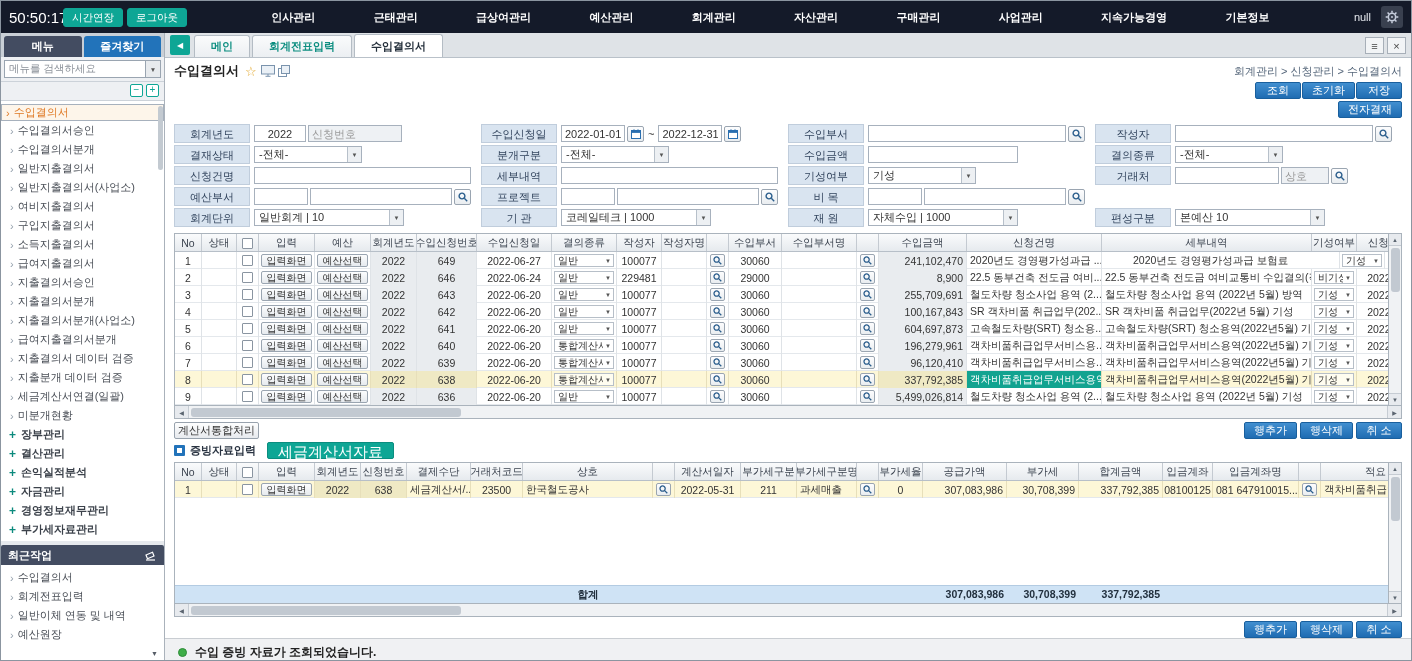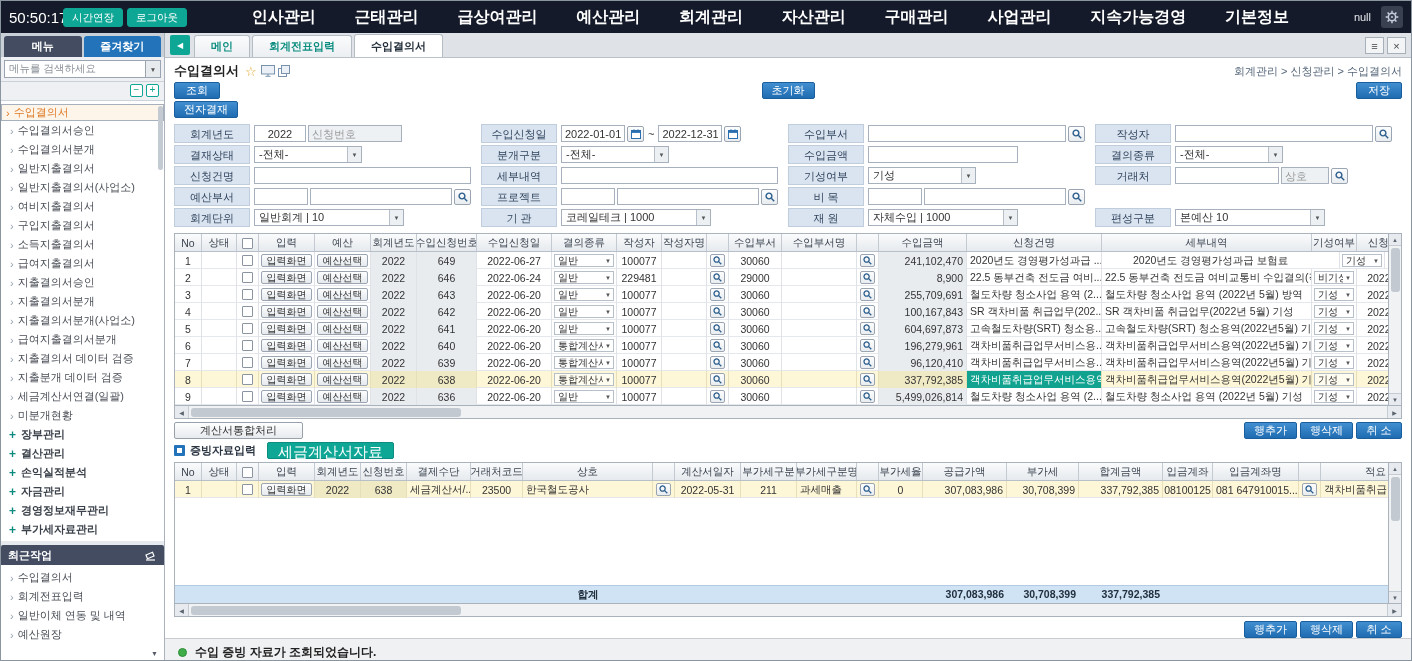--- a/index.html
+++ b/index.html
@@ -4,21 +4,21 @@
 <style>
 *{margin:0;padding:0;box-sizing:border-box;}
 html,body{width:1412px;height:661px;}
 body{font-family:"Liberation Sans","DejaVu Sans",sans-serif;font-size:11px;color:#333;background:#cfd4da;overflow:hidden;}
 .app{width:1412px;height:661px;display:flex;flex-direction:column;background:#fff;border:1px solid #8b95a0;}
 
 .topbar{height:32px;background:#141a29;display:flex;align-items:center;flex-shrink:0;padding:0 8px;}
 .tb-timer{color:#fff;font-size:15px;width:50px;text-align:center;flex-shrink:0;}
 .tb-btn{height:19px;line-height:17px;background:#0ea695;color:#fff;border:1px solid #0ea695;border-radius:3px;font-size:10.5px;padding:0 8px;margin-left:4px;cursor:pointer;white-space:nowrap;}
 .tb-menus{flex:1;display:flex;justify-content:space-evenly;margin:0 26px;min-width:0;}
-.tb-menu{color:#fff;font-size:16px;font-weight:bold;cursor:pointer;white-space:nowrap;}
+.tb-menu{color:#fff;font-size:11px;font-weight:bold;cursor:pointer;white-space:nowrap;}
 .tb-user{color:#e4e7ec;font-size:11px;margin-right:10px;}
 .tb-gear{width:22px;height:22px;background:#39404f;border-radius:3px;display:flex;align-items:center;justify-content:center;cursor:pointer;flex-shrink:0;}
 
 .bodyrow{flex:1;display:flex;min-height:0;}
 
 .sidebar{width:164px;background:#e6e9ed;border-right:1px solid #aab2bb;display:flex;flex-direction:column;flex-shrink:0;}
 .sb-tabs{display:flex;gap:2px;padding:3px 3px 0 3px;background:#c9cfd6;flex-shrink:0;}
 .sb-tab{flex:1;height:21px;line-height:21px;text-align:center;font-size:11px;font-weight:bold;border-radius:3px 3px 0 0;cursor:pointer;}
 .sb-tab.menu{background:#434c61;color:#fff;}
 .sb-tab.fav{background:#2273ba;color:#fff;}
@@ -48,21 +48,21 @@
 .ts-tabs{display:flex;align-items:flex-end;}
 .ts-tab{height:22px;line-height:21px;padding:0 16px;font-size:11px;font-weight:bold;color:#0d8e80;background:linear-gradient(#fafbfc,#eceff2);border:1px solid #b4bcc4;border-bottom:none;border-radius:3px 3px 0 0;margin-right:2px;cursor:pointer;white-space:nowrap;}
 .ts-tab.active{background:#fff;color:#25303c;height:23px;line-height:22px;}
 .ts-spacer{flex:1;}
 .ts-win{width:19px;height:17px;border:1px solid #a7afb8;background:#f2f4f6;display:flex;align-items:center;justify-content:center;font-size:11px;color:#444;margin:0 0 3px 3px;cursor:pointer;flex-shrink:0;}
 .titlebar{height:22px;display:flex;align-items:center;padding:4px 9px 0 9px;flex-shrink:0;}
 .pg-title{font-size:13px;font-weight:bold;color:#222;margin-right:6px;white-space:nowrap;}
 .pg-star{color:#e3a82f;font-size:13px;margin-right:4px;cursor:pointer;}
 .pg-ic{height:14px;margin-right:3px;cursor:pointer;display:flex;align-items:center;}
 .breadcrumb{margin-left:auto;font-size:11px;color:#55667a;white-space:nowrap;}
-.actionrow{display:flex;justify-content:space-between;gap:11px;padding:2px 9px 0 9px;flex-shrink:0;}
+.actionrow{display:flex;justify-content:flex-end;gap:1px;padding:2px 9px 0 9px;flex-shrink:0;}
 .btn-blue{min-width:46px;height:17px;line-height:15px;background:linear-gradient(#418fd0,#1f6cb2);color:#fff;border:1px solid #195f9d;border-radius:2px;font-size:11px;text-align:center;padding:0 9px;cursor:pointer;white-space:nowrap;}
 
 .filters{padding:6px 9px 3px 9px;flex-shrink:0;}
 .f-row{display:flex;margin-bottom:2px;height:19px;}
 .f-group{width:307px;display:flex;align-items:center;flex-shrink:0;}
 .f-label{width:76px;height:19px;line-height:18px;background:#d9e4f0;border:1px solid #c0cddc;text-align:center;color:#33455e;font-size:11px;flex-shrink:0;}
 .f-field{flex:1;display:flex;align-items:center;padding:0 10px 0 4px;gap:2px;min-width:0;}
 .inp{height:17px;border:1px solid #a7b1bd;background:#fff;font-size:11px;padding:0 3px;font-family:inherit;color:#333;min-width:0;}
 .inp.gray{background:#eef1f4;}
 .inp.flex{flex:1;}
@@ -104,21 +104,21 @@
 .hs-btn{width:14px;height:12px;font-size:6px;color:#5b6570;display:flex;align-items:center;justify-content:center;background:#e7eaee;border-right:1px solid #c6ccd3;flex-shrink:0;}
 .hs-btn.right{border-right:none;border-left:1px solid #c6ccd3;}
 .hs-thumb{height:9px;width:270px;background:#c2c9d1;border-radius:3px;margin-left:2px;flex-shrink:0;}
 .hs-track{flex:1;}
 .g-sum{display:flex;height:18px;background:#cfe3f5;border-top:1px solid #b3cbe2;overflow:hidden;flex-shrink:0;}
 .s-c{height:18px;line-height:17px;font-size:10.5px;font-weight:bold;color:#22303e;flex-shrink:0;overflow:hidden;white-space:nowrap;padding:0 3px;}
 .s-c.center{text-align:center;}
 .s-c.right{text-align:right;}
 
 .midbar1{display:flex;align-items:center;padding:3px 9px 0 9px;flex-shrink:0;}
-.btn-gray{height:17px;background:linear-gradient(#fefefe,#e7eaee);border:1px solid #98a2ad;border-radius:2px;font-size:11px;padding:0 25px;color:#333;cursor:pointer;white-space:nowrap;}
+.btn-gray{height:17px;background:linear-gradient(#fefefe,#e7eaee);border:1px solid #98a2ad;border-radius:2px;font-size:11px;padding:0 3px;color:#333;cursor:pointer;white-space:nowrap;}
 .midbar1 .rightbtns{margin-left:auto;display:flex;gap:3px;}
 .midbar2{display:flex;align-items:center;padding:3px 9px 3px 9px;gap:5px;flex-shrink:0;}
 .info-sq{width:11px;height:11px;background:#2273ba;border-radius:1px;display:flex;align-items:center;justify-content:center;flex-shrink:0;}
 .info-sq i{display:block;width:5px;height:5px;background:#fff;}
 .evidence-label{font-size:11px;font-weight:bold;color:#2a3442;white-space:nowrap;}
 .btn-teal{height:17px;background:#0ea695;border:1px solid #0b8d7f;color:#fff;border-radius:2px;font-size:15px;padding:0 10px;cursor:pointer;margin-left:6px;white-space:nowrap;}
 .bottombar{display:flex;justify-content:flex-end;gap:3px;padding:4px 9px 0 9px;flex-shrink:0;}
 .spacer-grow{flex:1;}
 .statusbar{height:27px;background:#f0f1f3;border-top:1px solid #c9cdd2;display:flex;align-items:center;padding:0 13px;gap:8px;flex-shrink:0;}
 .st-dot{width:9px;height:9px;border-radius:50%;background:#3fae49;border:1px solid #2e8c38;flex-shrink:0;}

